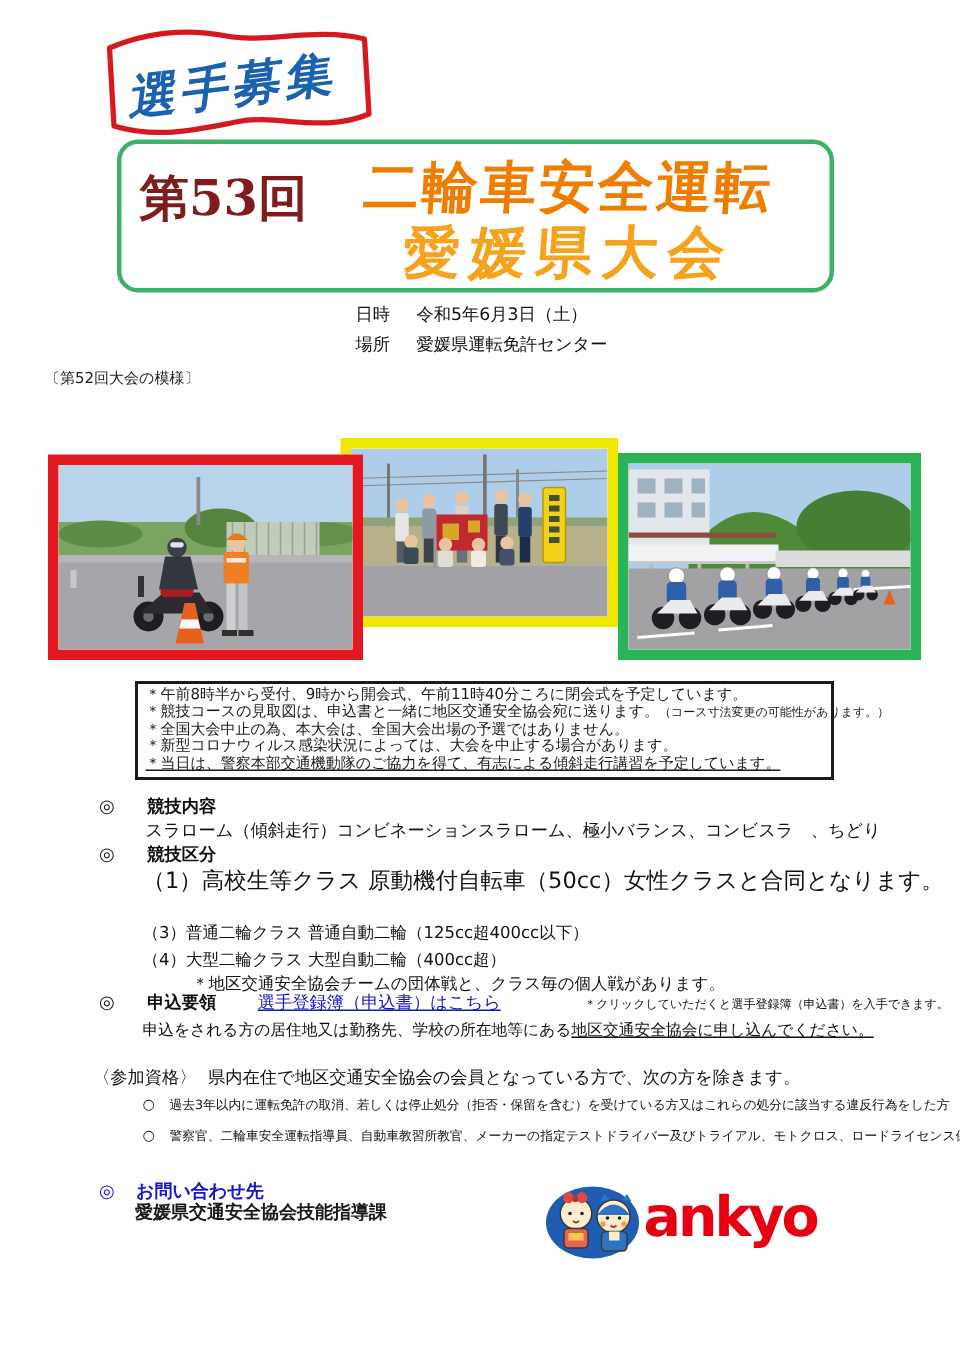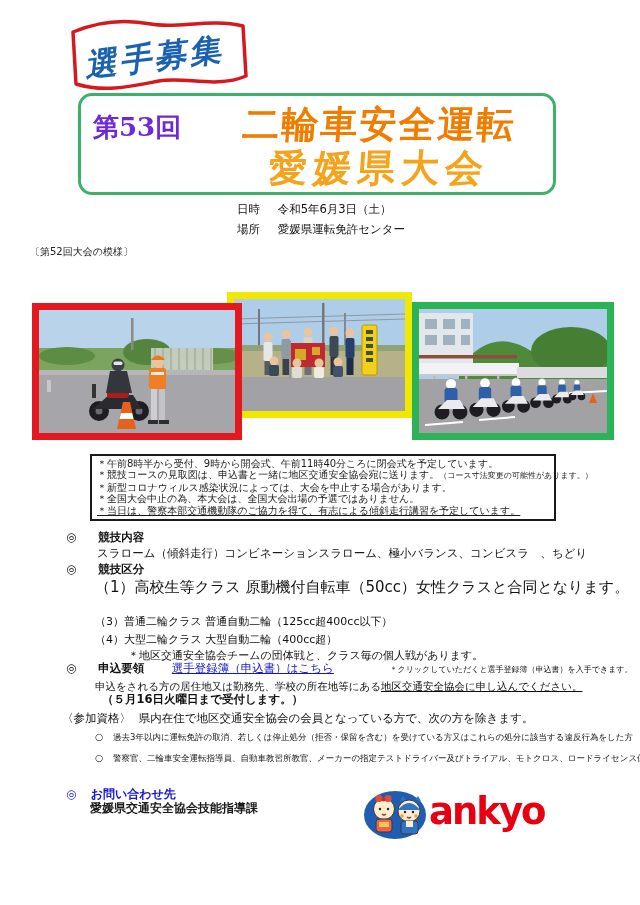--- a/index.html
+++ b/index.html
@@ -8,21 +8,21 @@
   
   .flag{position:absolute;left:63px;top:14px;width:192px;height:86px;}
   .flag svg{position:absolute;left:0;top:0;}
   .flag .label{position:absolute;left:16px;top:22px;width:150px;text-align:center;
      font-family:"DejaVu Serif","Liberation Serif",serif;font-style:italic;font-weight:bold;
      font-size:32px;letter-spacing:3px;color:#1a61b0;transform:rotate(-7deg);}
   
   .titlebox{position:absolute;left:78px;top:93px;width:472px;height:96px;
      border:3px solid #3cb269;border-radius:14px;background:#fff;}
   .titlebox .edition{position:absolute;left:12px;top:14px;font-family:"DejaVu Serif",serif;
-     font-weight:bold;font-size:26px;color:#6d28d9;}
+     font-weight:bold;font-size:33px;color:#7f1d1d;}
   .titlebox .t1{position:absolute;left:130px;top:4px;width:336px;text-align:center;
      font-family:"DejaVu Serif",serif;font-weight:bold;font-size:37px;color:#ee7d00;
      letter-spacing:2px;transform:skewX(-4deg);white-space:nowrap;}
   .titlebox .t2{position:absolute;left:130px;top:47px;width:336px;text-align:center;
      font-family:"DejaVu Serif",serif;font-weight:bold;font-size:38px;color:#f5a21c;
      letter-spacing:6px;transform:skewX(-4deg);white-space:nowrap;}
   
   .event{position:absolute;left:237px;top:199px;font-size:14.5px;line-height:20px;color:#111;}
   .event .row span.lab{margin-right:14px;}
   
@@ -272,22 +272,22 @@
           <path d="M-13,2 L-4,-7 L9,-7 L14,2 Z" fill="#ebebee"></path>
         </g>
       </g>
       <path d="M170,94 l4,-10 l4,10 z" fill="#e8611c"></path>
     </svg>
   </div>
 
   <div class="notice">
     <div>＊午前8時半から受付、9時から開会式、午前11時40分ころに閉会式を予定しています。</div>
     <div><span>＊競技コースの見取図は、申込書と一緒に地区交通安全協会宛に送ります。</span><span class="sm">（コース寸法変更の可能性があります。）</span></div>
+    <div>＊全国大会中止の為、本大会は、全国大会出場の予選ではありません。</div>
     <div>＊新型コロナウィルス感染状況によっては、大会を中止する場合があります。</div>
-    <div>＊全国大会中止の為、本大会は、全国大会出場の予選ではありません。</div>
     <div class="ul">＊当日は、警察本部交通機動隊のご協力を得て、有志による傾斜走行講習を予定しています。</div>
   </div>
 
   <div class="row" style="left:66px;top:530px;">
     <span class="bullet">◎</span>
     <span class="sec-title">競技内容</span>
   </div>
   <div class="row" style="left:97px;top:546px;">スラローム（傾斜走行）コンビネーションスラローム、極小バランス、コンビスラ　、ちどり</div>
 
   <div class="row" style="left:66px;top:562px;">
@@ -313,21 +313,20 @@
   <div class="row" style="left:66px;top:661px;">
     <span class="bullet">◎</span>
     <span class="sec-title">申込要領</span>
     <span class="link" style="margin-left:24px;">選手登録簿（申込書）はこちら</span>
     <span class="link-note">＊クリックしていただくと選手登録簿（申込書）を入手できます。</span>
   </div>
 
   <div class="row" style="left:95px;top:680px;font-size:10.5px;">
     <span>申込をされる方の居住地又は勤務先、学校の所在地等にある</span><span style="text-decoration:underline;">地区交通安全協会に申し込んでください。</span>
   </div>
-  <div class="row bold" style="left:102px;top:692px;">（５月16日火曜日まで受付します。）</div>
 
   <div class="row" style="left:62px;top:711px;">
     <span>〈参加資格〉</span>
     <span style="margin-left:4px;">県内在住で地区交通安全協会の会員となっている方で、次の方を除きます。</span>
   </div>
 
   <div class="row excl" style="left:95px;top:731px;">
     <span class="circ">○</span>
     <span>過去3年以内に運転免許の取消、若しくは停止処分（拒否・保留を含む）を受けている方又はこれらの処分に該当する違反行為をした方</span>
   </div>

